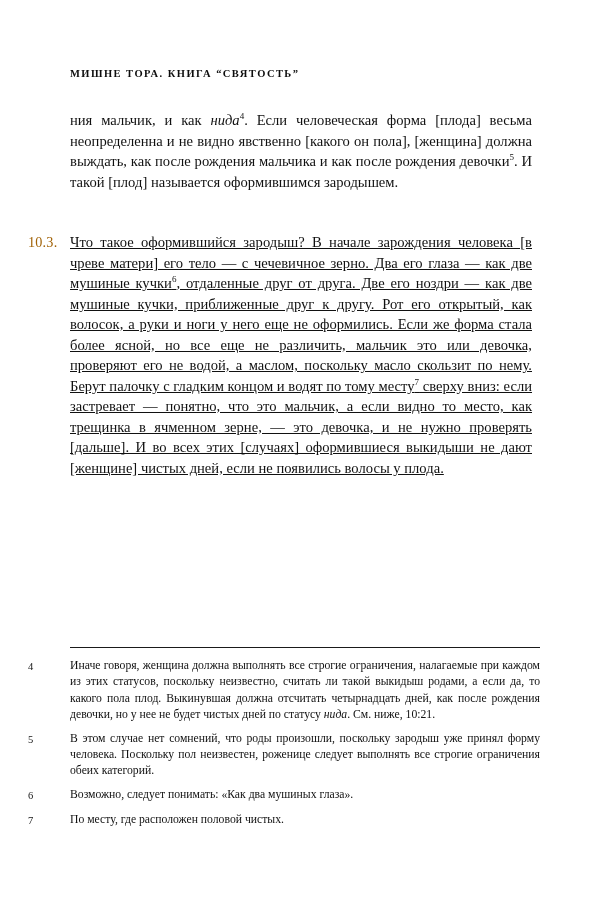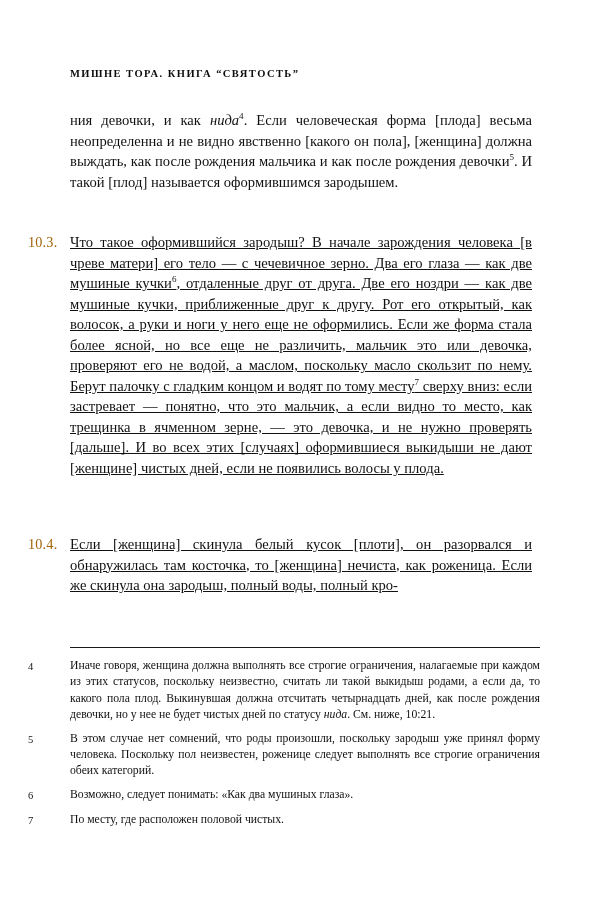--- a/index.html
+++ b/index.html
@@ -180,36 +180,30 @@
   <div class="header">
     <span class="header-title">МИШНЕ ТОРА. КНИГА “СВЯТОСТЬ”</span>
     <span class="header-rule">
       <span class="thick"></span>
       <span class="gap"></span>
       <span class="thin"></span>
     </span>
   </div>
 
   <div class="body-block cont-para">
-    <span>ния девочки, и как </span><i>нида</i><sup>4</sup><span>. Если человеческая форма [плода] весьма неопределенна и не видно явственно [какого он пола], [женщина] должна выждать, как после рождения мальчика и как после рождения девочки</span><sup>5</sup><span>. И такой [плод] называется оформившимся зародышем.</span>
+    <span>ния мальчик, и как </span><i>нида</i><sup>4</sup><span>. Если человеческая форма [плода] весьма неопределенна и не видно явственно [какого он пола], [женщина] должна выждать, как после рождения мальчика и как после рождения девочки</span><sup>5</sup><span>. И такой [плод] называется оформившимся зародышем.</span>
   </div>
 
   <div class="section sec-10-3">
     <div class="sec-num">10.3.</div>
     <div class="sec-body">
       <span>Что такое оформившийся зародыш? В начале зарождения человека [в чреве матери] его тело — с чечевичное зерно. Два его глаза — как две мушиные кучки</span><sup>6</sup><span>, отдаленные друг от друга. Две его ноздри — как две мушиные кучки, приближенные друг к другу. Рот его открытый, как волосок, а руки и ноги у него еще не оформились. Если же форма стала более ясной, но все еще не различить, мальчик это или девочка, проверяют его не водой, а маслом, поскольку масло скользит по нему. Берут палочку с гладким концом и водят по тому месту</span><sup>7</sup><span> сверху вниз: если застревает — понятно, что это мальчик, а если видно то место, как трещинка в ячменном зерне, — это девочка, и не нужно проверять [дальше]. И во всех этих [случаях] оформившиеся выкидыши не дают [женщине] чистых дней, если не появились волосы у плода.</span>
     </div>
   </div>
 
-  <div class="section sec-10-4">
-    <div class="sec-num">10.4.</div>
-    <div class="sec-body">
-      <span>Если [женщина] скинула белый кусок [плоти], он разорвался и обнаружилась там косточка, то [женщина] нечиста, как роженица. Если же скинула она зародыш, полный воды, полный кро-</span>
-    </div>
-  </div>
 
   <div class="fn-rule"></div>
 
   <div class="footnotes">
 
     <div class="footnote">
       <div class="fn-marker">4</div>
       <div class="fn-text">
         <span>Иначе говоря, женщина должна выполнять все строгие ограничения, налагаемые при каждом из этих статусов, поскольку неизвестно, считать ли такой выкидыш родами, а если да, то какого пола плод. Выкинувшая должна отсчитать четырнадцать дней, как после рождения девочки, но у нее не будет чистых дней по статусу </span><i>нида</i><span>. См. ниже, 10:21.</span>
       </div>

